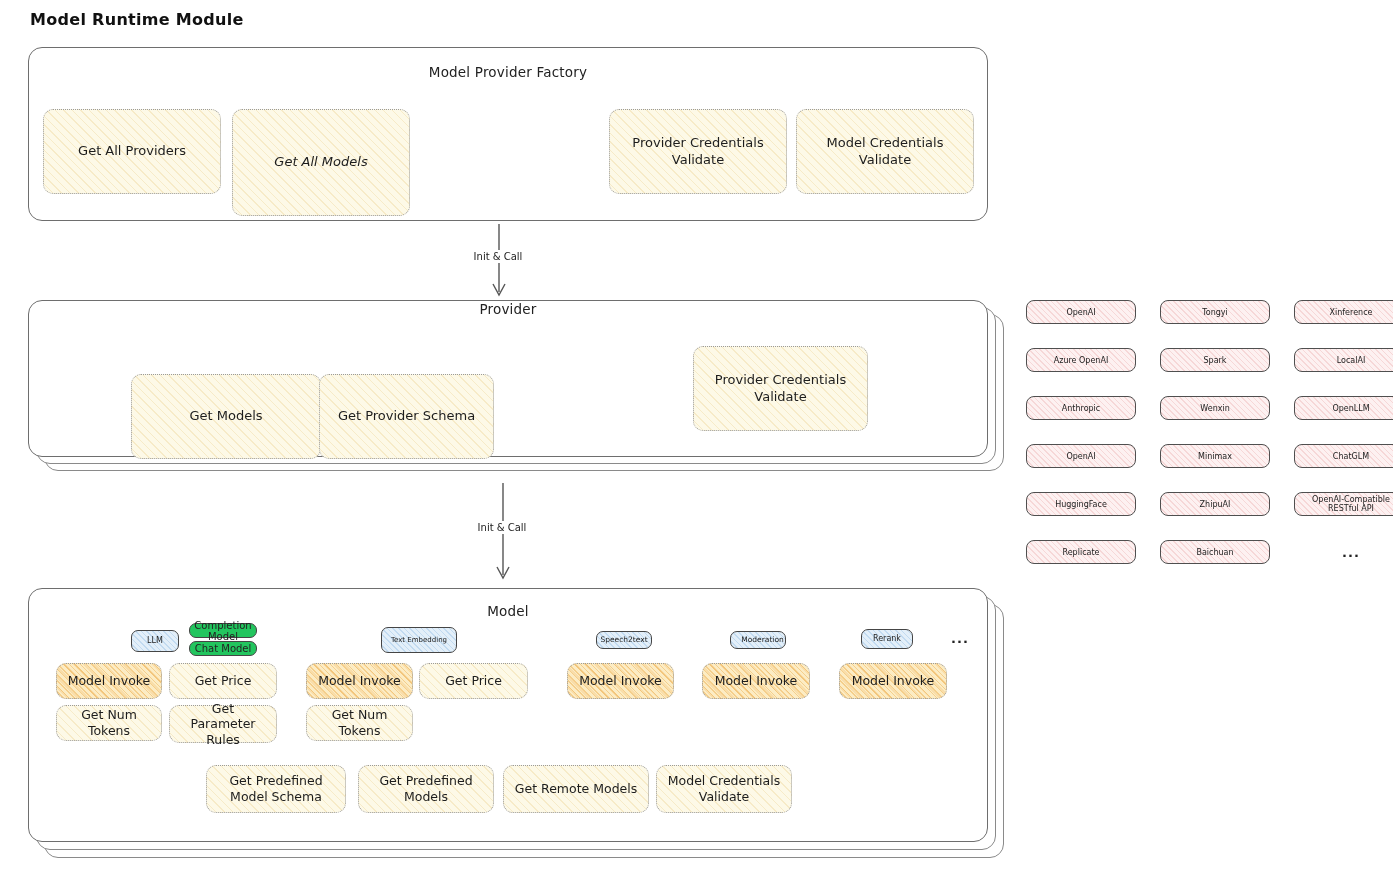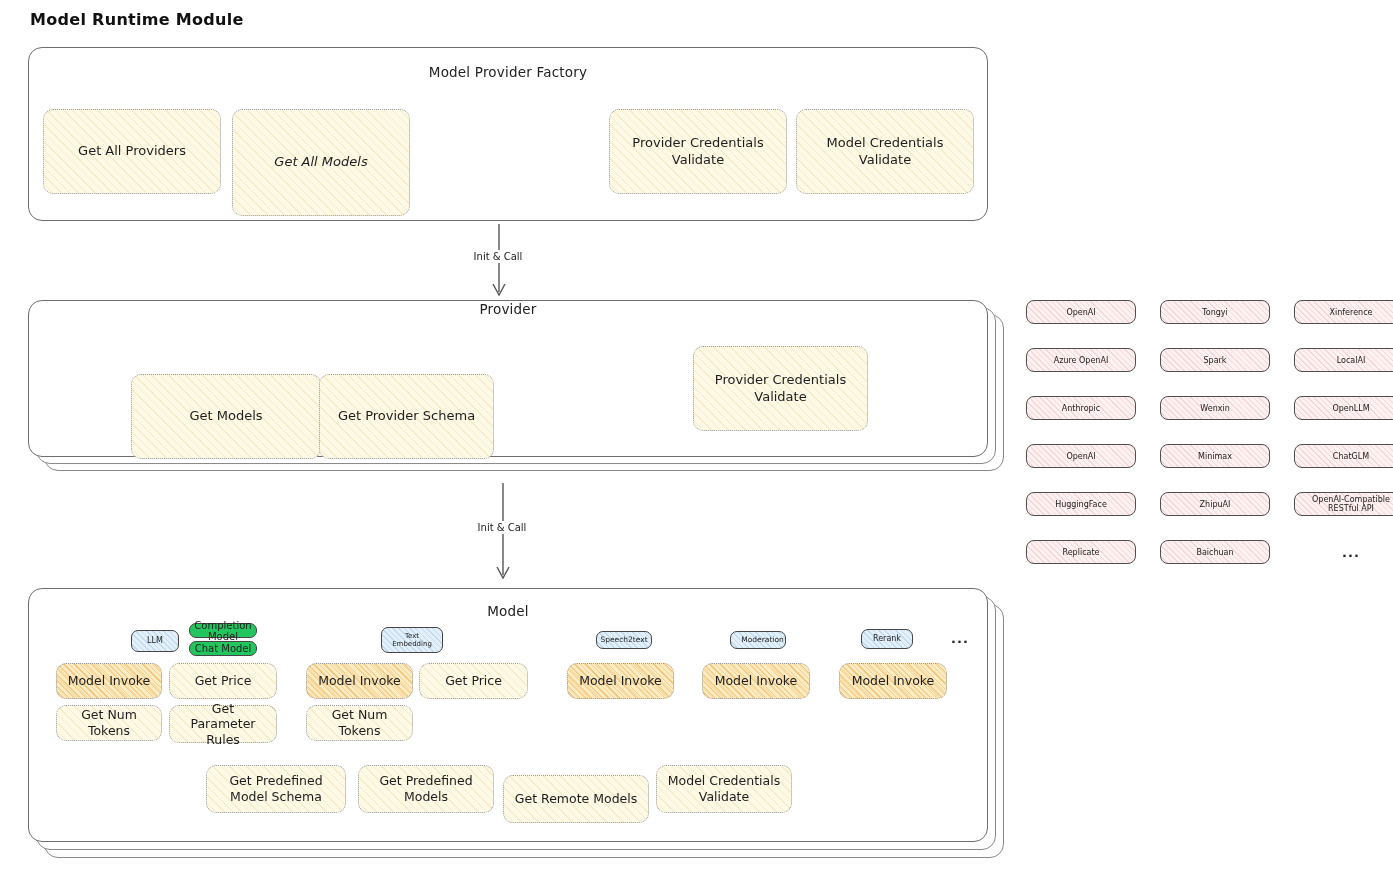--- a/index.html
+++ b/index.html
@@ -135,37 +135,37 @@
   <div class="arrow-label" style="left:502px;top:521px;">Init &amp; Call</div>
 
   <div class="stack-layer" style="left:44px;top:604px;width:958px;height:252px;"></div>
   <div class="stack-layer" style="left:36px;top:596px;width:958px;height:252px;"></div>
   <div class="panel" style="left:28px;top:588px;width:958px;height:252px;">
     <div class="panel-title" style="top:14px;">Model</div>
 
     <div class="bluetab" style="left:102px;top:41px;width:48px;height:22px;">LLM</div>
     <div class="whitetab" style="left:160px;top:34px;width:68px;height:15px;">Completion Model</div>
     <div class="whitetab" style="left:160px;top:52px;width:68px;height:15px;">Chat Model</div>
-    <div class="bluetab" style="left:352px;top:38px;width:62px;height:26px;font-size:7px;">Text Embedding</div>
+    <div class="bluetab" style="left:352px;top:38px;width:76px;height:26px;font-size:7px;">Text Embedding</div>
     <div class="bluetab" style="left:567px;top:42px;width:56px;height:18px;font-size:7.5px;">Speech2text</div>
     <div class="bluetab" style="left:701px;top:42px;width:56px;height:18px;font-size:7.5px;padding-left:12px;">Moderation</div>
     <div class="bluetab" style="left:832px;top:40px;width:52px;height:20px;">Rerank</div>
     <div class="tab-ellipsis" style="left:922px;top:42px;">...</div>
 
     <div class="ybox dark small" style="left:27px;top:74px;width:106px;height:36px;">Model Invoke</div>
     <div class="ybox small" style="left:140px;top:74px;width:108px;height:36px;">Get Price</div>
     <div class="ybox dark small" style="left:277px;top:74px;width:107px;height:36px;">Model Invoke</div>
     <div class="ybox small" style="left:390px;top:74px;width:109px;height:36px;">Get Price</div>
     <div class="ybox dark small" style="left:538px;top:74px;width:107px;height:36px;">Model Invoke</div>
     <div class="ybox dark small" style="left:673px;top:74px;width:108px;height:36px;">Model Invoke</div>
     <div class="ybox dark small" style="left:810px;top:74px;width:108px;height:36px;">Model Invoke</div>
 
     <div class="ybox small" style="left:27px;top:116px;width:106px;height:36px;">Get Num Tokens</div>
     <div class="ybox small" style="left:140px;top:116px;width:108px;height:38px;">Get Parameter Rules</div>
     <div class="ybox small" style="left:277px;top:116px;width:107px;height:36px;">Get Num Tokens</div>
 
     <div class="ybox small" style="left:177px;top:176px;width:140px;height:48px;">Get Predefined Model Schema</div>
     <div class="ybox small" style="left:329px;top:176px;width:136px;height:48px;">Get Predefined Models</div>
-    <div class="ybox small" style="left:474px;top:176px;width:146px;height:48px;margin-top:10px;">Get Remote Models</div>
+    <div class="ybox small" style="left:474px;top:176px;width:146px;height:48px;">Get Remote Models</div>
     <div class="ybox small" style="left:627px;top:176px;width:136px;height:48px;">Model Credentials Validate</div>
   </div>
 
 </div>
 
 </body></html>

